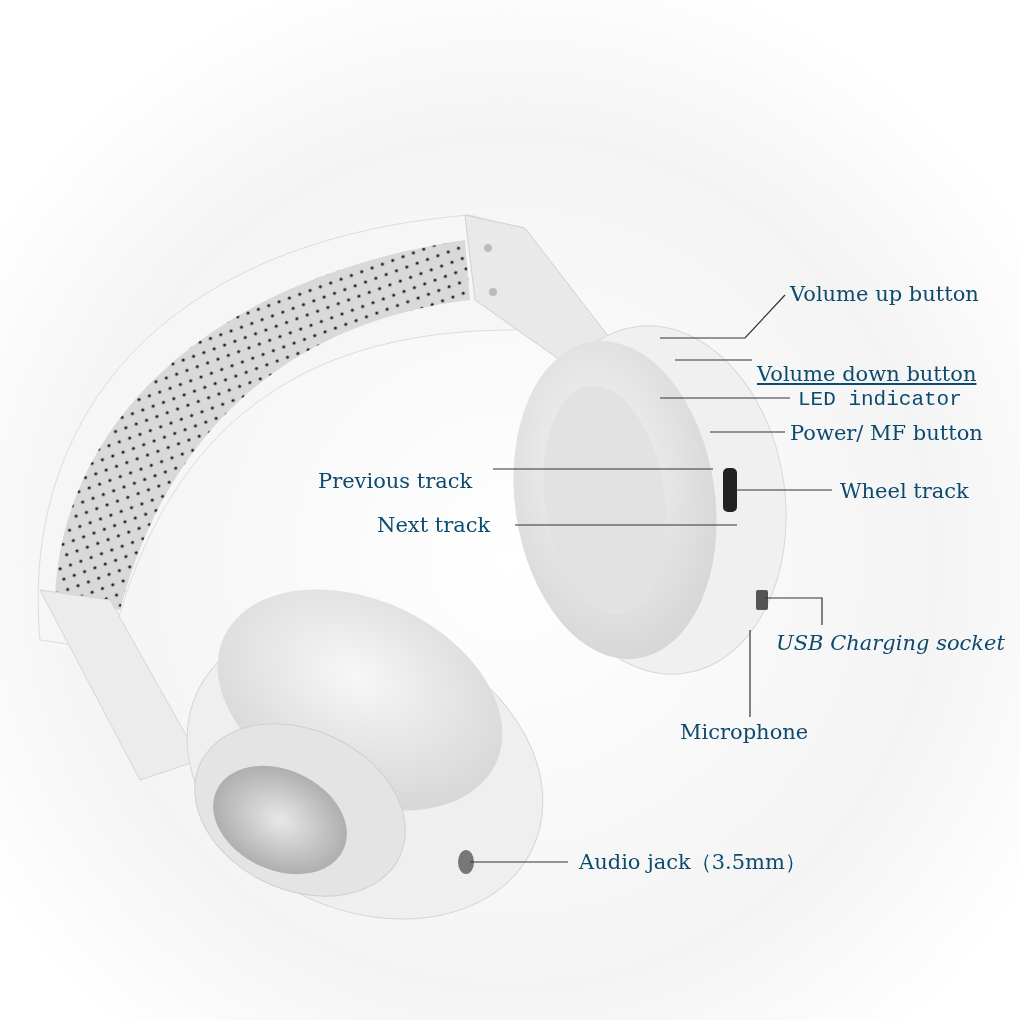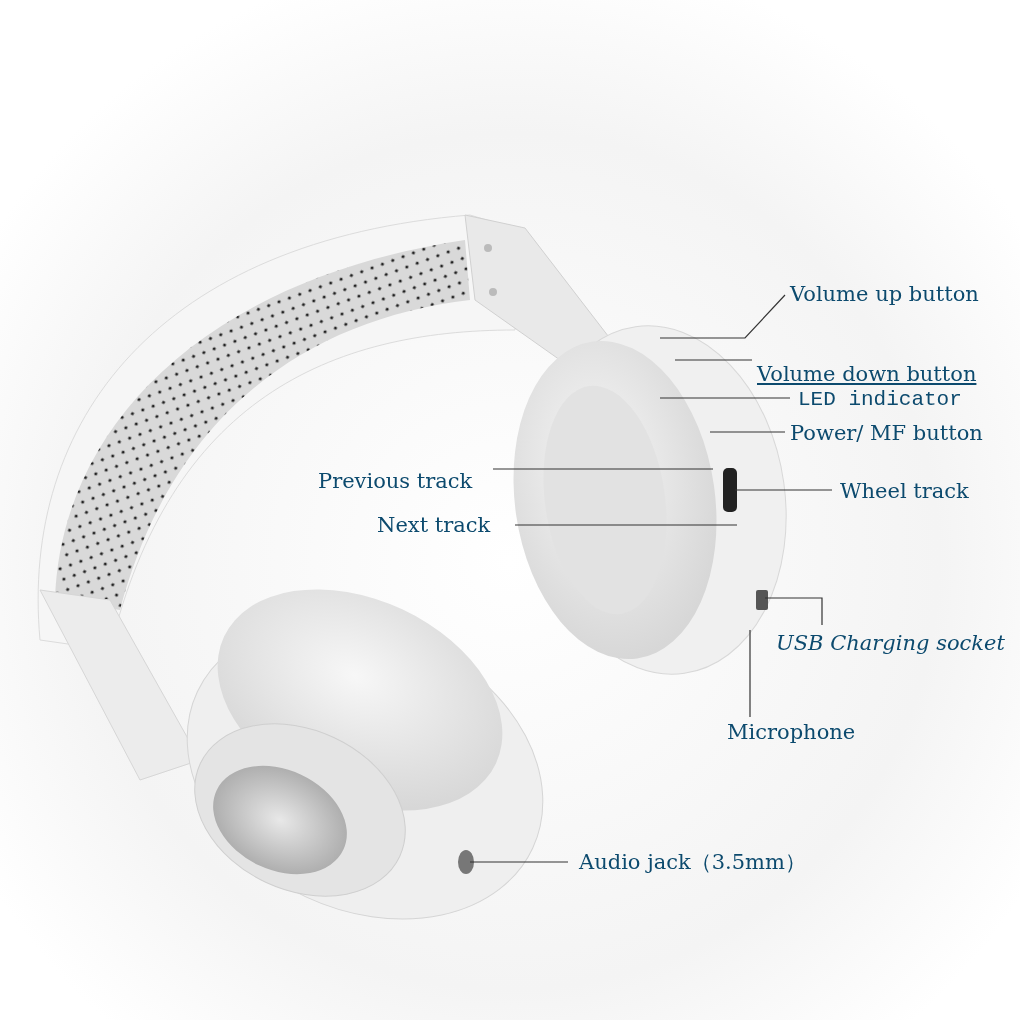--- a/index.html
+++ b/index.html
@@ -78,14 +78,14 @@
 </svg>
 
 <div class="label" style="left:790px; top:284px;">Volume up button</div>
 <div class="label" style="left:757px; top:364px;text-decoration:underline;">Volume down button</div>
 <div class="label" style="left:798px; top:389px;font-family:Liberation Mono, monospace;">LED indicator</div>
 <div class="label" style="left:790px; top:423px;text-align:right;">Power/ MF button</div>
 <div class="label" style="left:318px; top:459px;margin-top:12px;">Previous track</div>
 <div class="label" style="left:840px; top:481px;">Wheel track</div>
 <div class="label" style="left:377px; top:515px;">Next track</div>
 <div class="label" style="left:776px; top:633px;font-style:italic;">USB Charging socket</div>
-<div class="label" style="left:680px; top:722px;margin-left:47px;">Microphone</div>
+<div class="label" style="left:680px; top:722px;">Microphone</div>
 <div class="label" style="left:579px; top:852px;text-align:center;">Audio jack（3.5mm）</div>
 
 </body></html>

